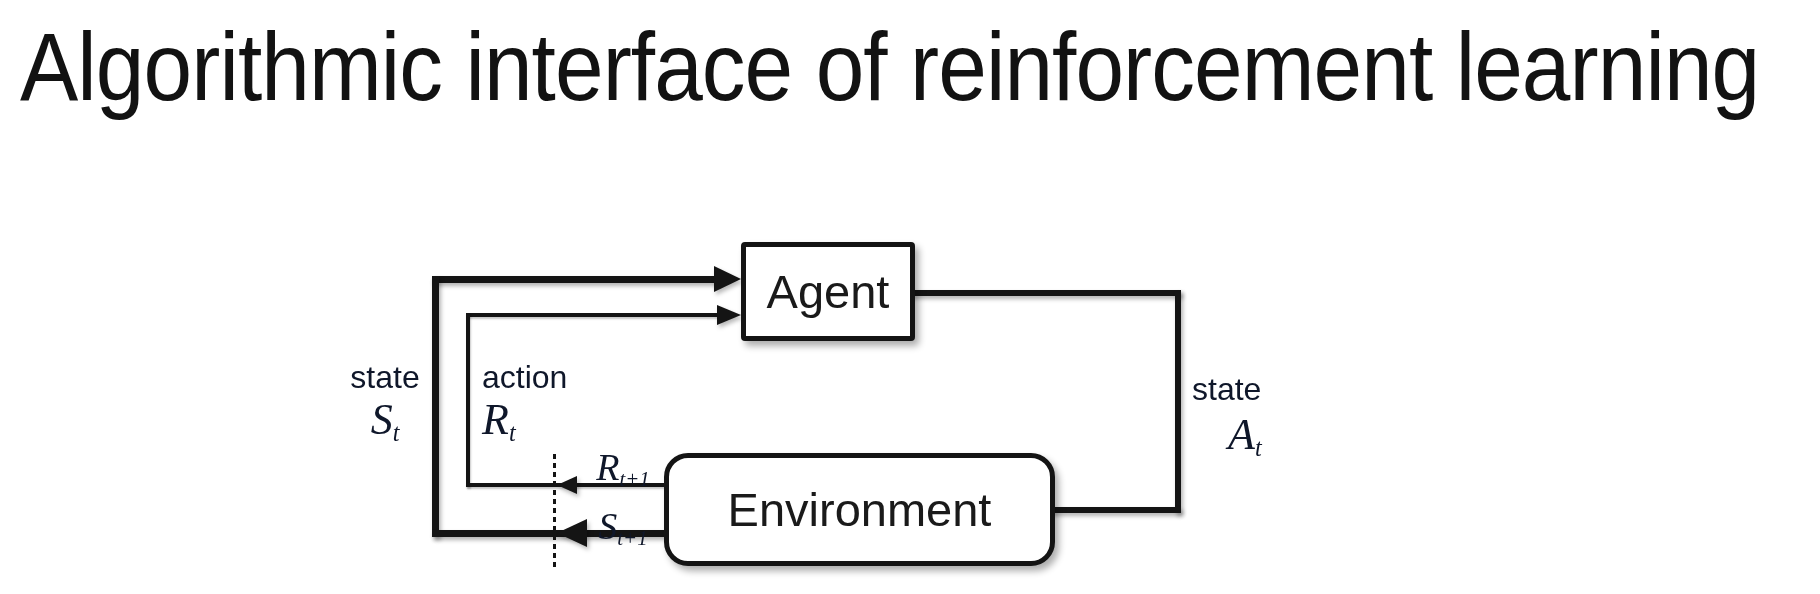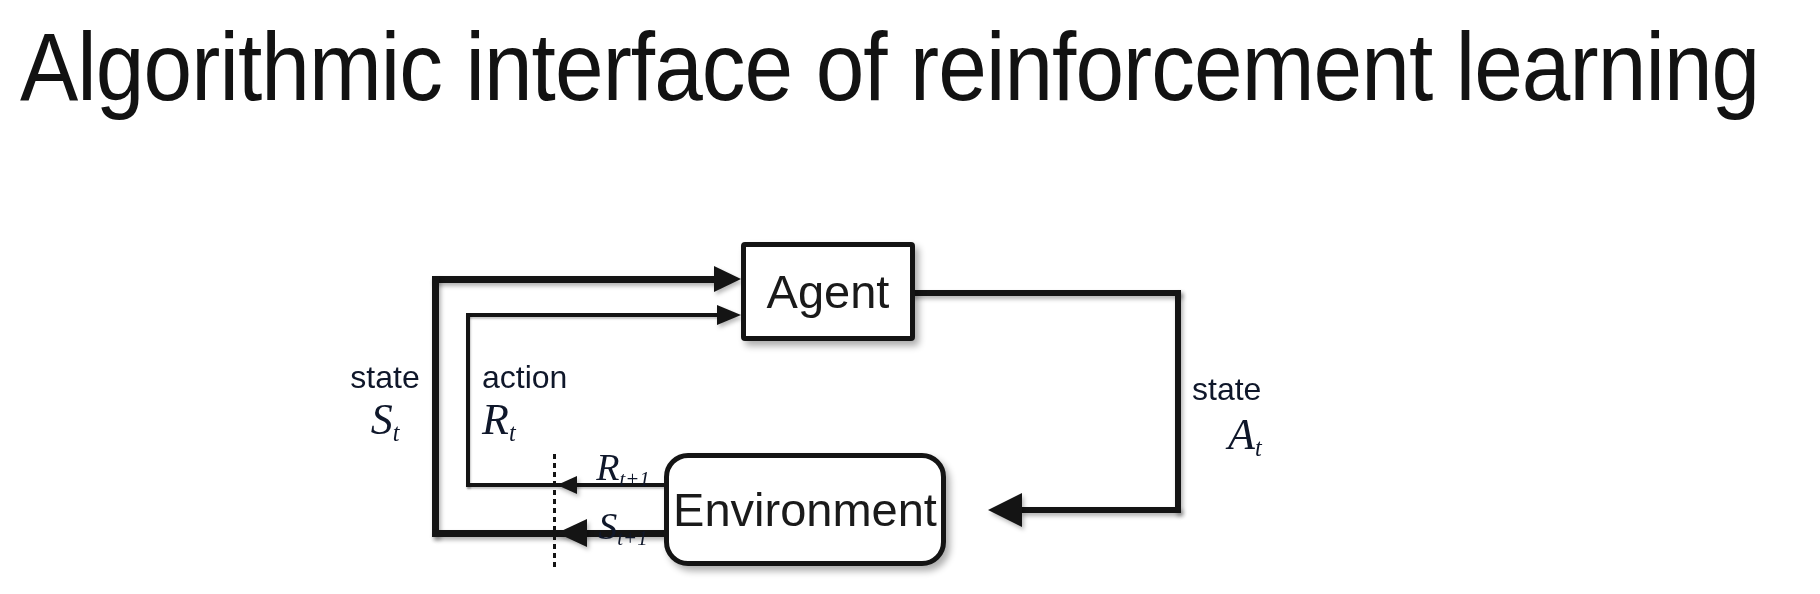--- a/index.html
+++ b/index.html
@@ -13,21 +13,21 @@
     transform:scaleX(0.91);transform-origin:left top;
   }
   
   .node{
     position:absolute;box-sizing:border-box;background:#ffffff;
     border:5px solid #141414;display:flex;align-items:center;justify-content:center;
     box-shadow:4px 5px 7px rgba(0,0,0,0.32);z-index:3;
   }
   .node .node-label{font-size:47px;color:#1a1a1a;}
   .agent-box{left:741px;top:242px;width:174px;height:99px;border-radius:4px;}
-  .env-box{left:664px;top:453px;width:282px;height:113px;border-radius:24px;}
+  .env-box{left:664px;top:453px;width:391px;height:113px;border-radius:24px;}
   
   .line{position:absolute;background:#141414;z-index:1;}
   .thick{box-shadow:2px 3px 4px rgba(0,0,0,0.30);}
   .thin{box-shadow:1px 2px 2px rgba(0,0,0,0.22);}
   .state-top{left:432px;top:276px;width:285px;height:7px;}
   .state-left{left:432px;top:276px;width:7px;height:261px;}
   .state-bottom{left:432px;top:530px;width:240px;height:7px;}
   .reward-top{left:466px;top:313px;width:252px;height:4px;}
   .reward-left{left:466px;top:313px;width:4px;height:174px;}
   .reward-bottom{left:466px;top:483px;width:206px;height:4px;}

